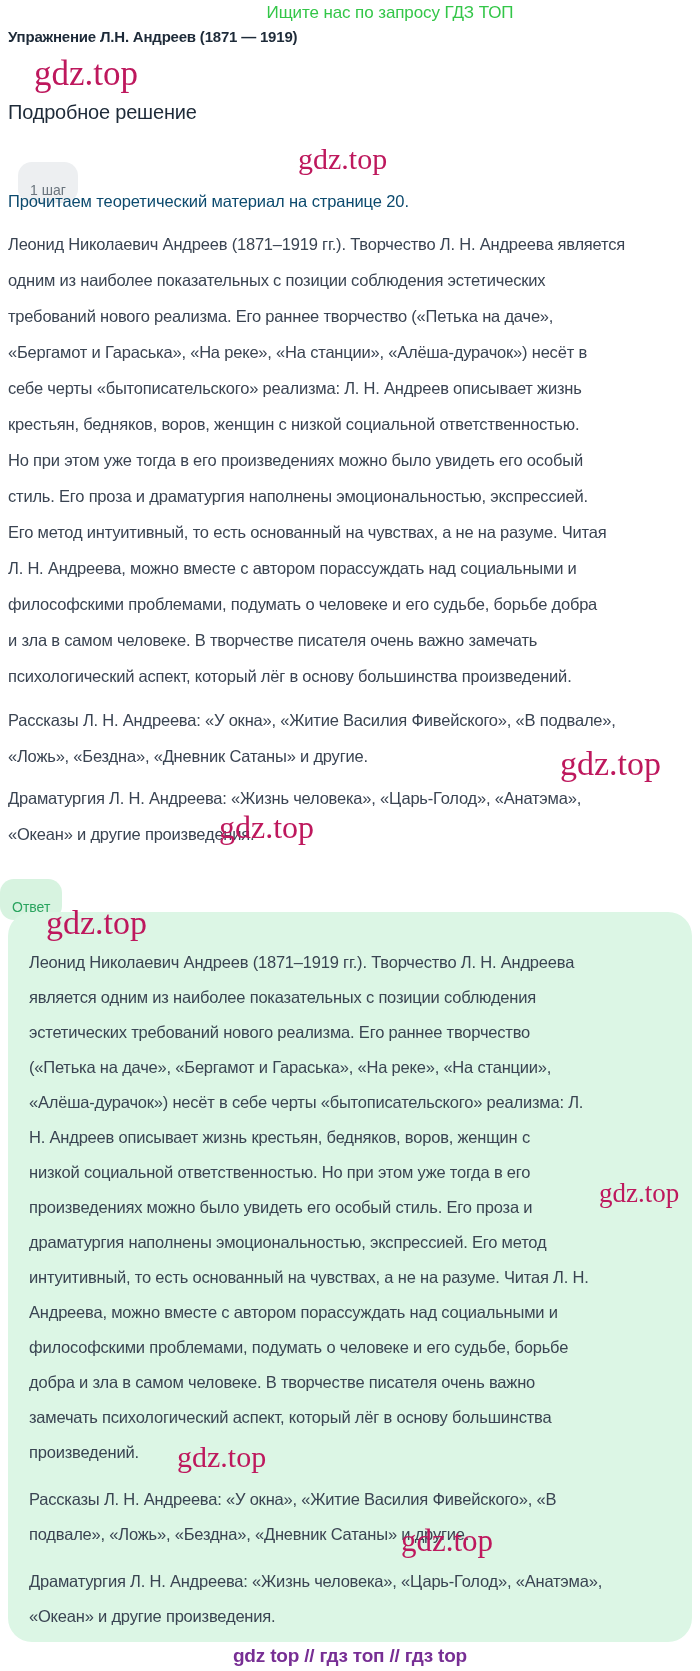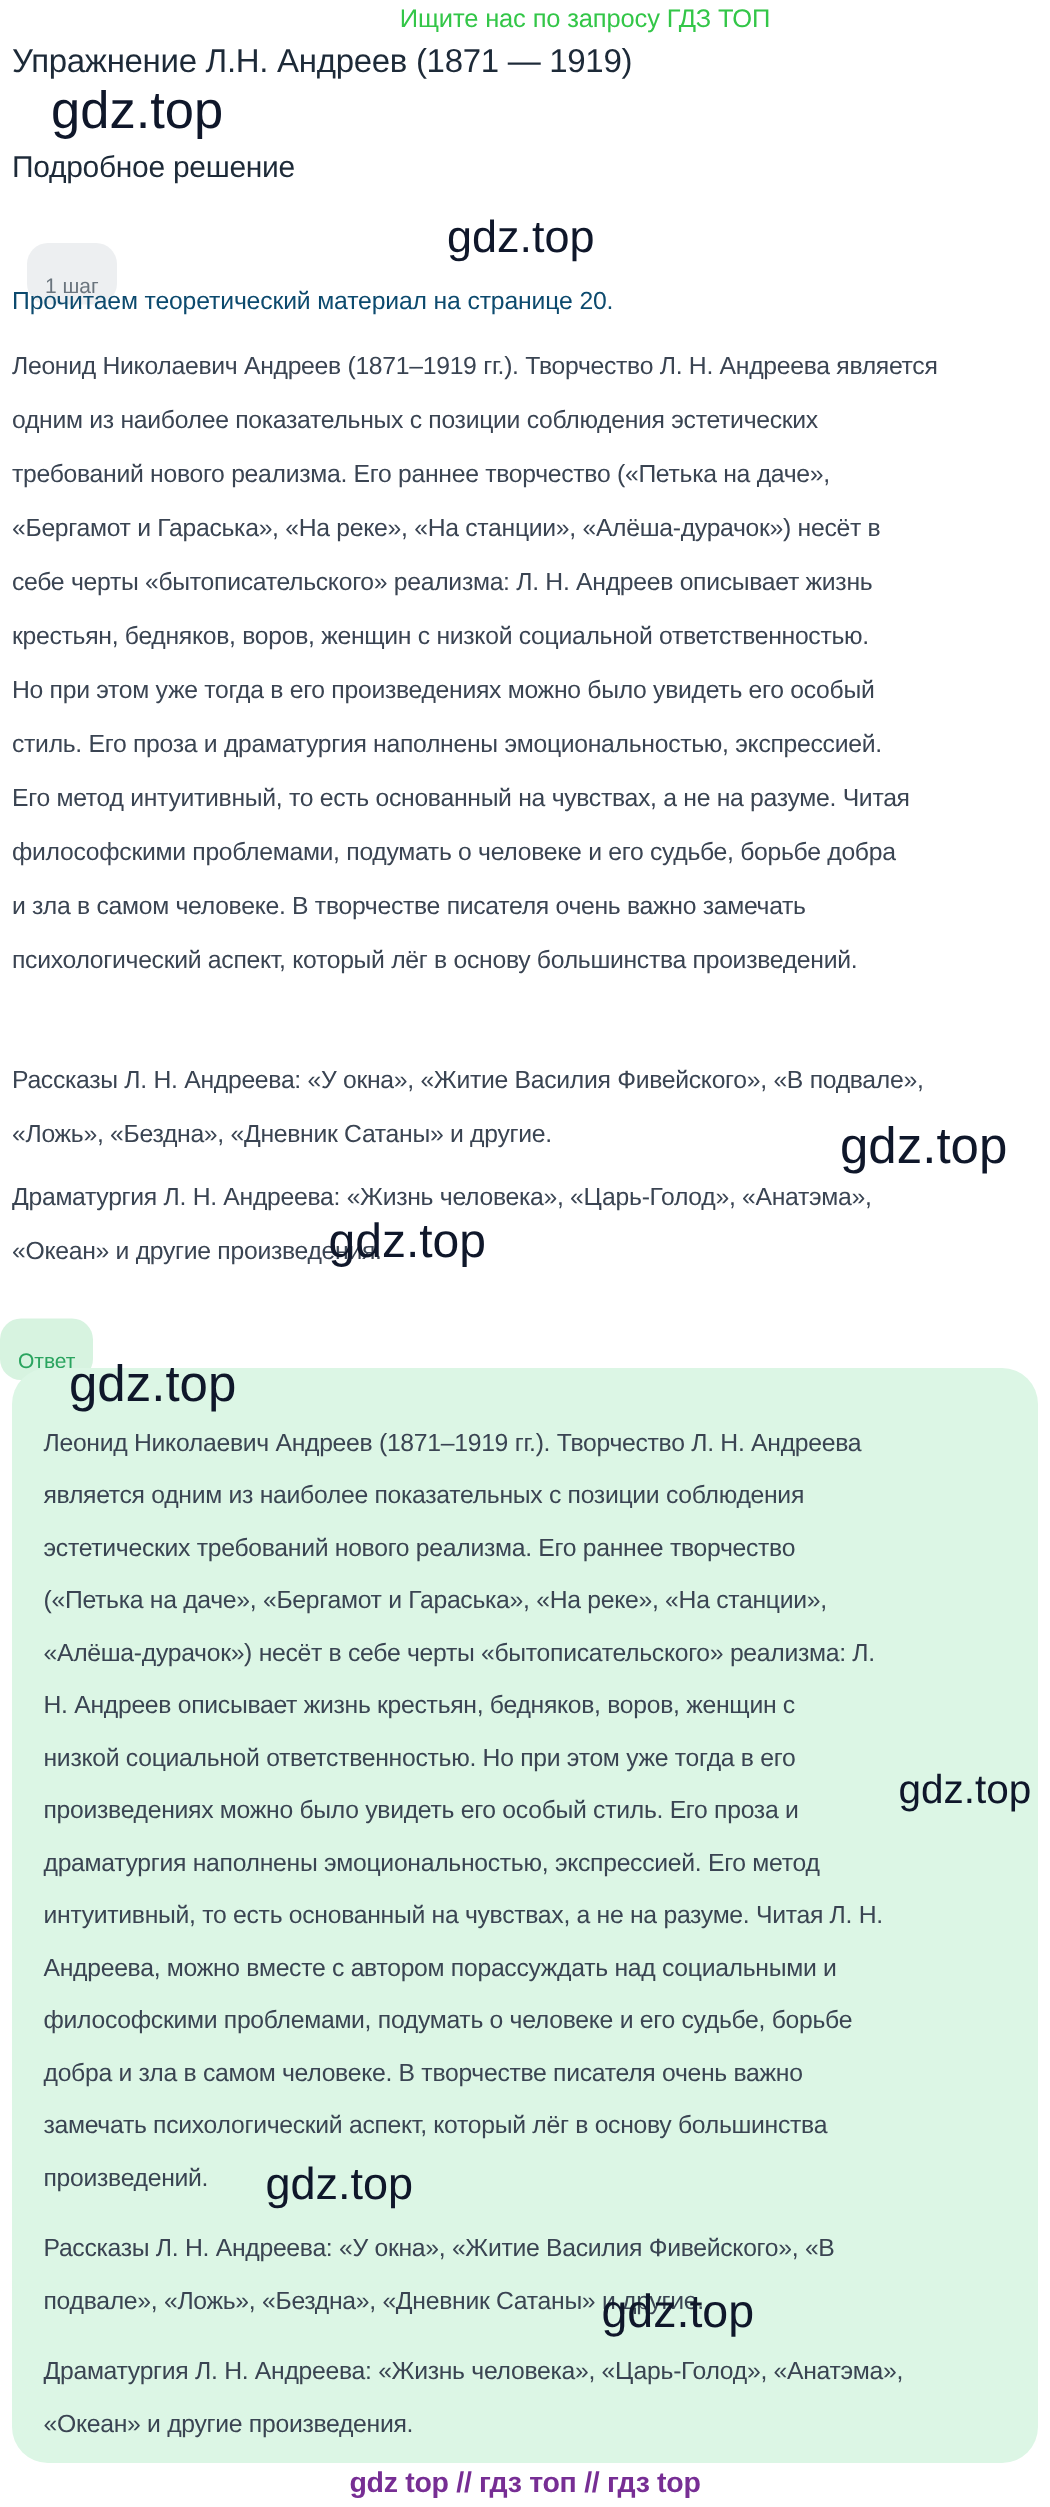--- a/index.html
+++ b/index.html
@@ -20,37 +20,37 @@
     font-weight: 500;
     color: var(--promo-green, #33c648);
     text-decoration: none;
     cursor: pointer;
     letter-spacing: -0.1px;
     padding-left: 40px;
   }
   .title {
     position: absolute;
     top: 28px; left: 8px; margin: 0;
-    font-size: 22px;
-    font-weight: 400;
+    font-size: 15px;
+    font-weight: 700;
     color: #1d2a38;
     letter-spacing: -0.2px;
   }
   .subheading {
     position: absolute;
     top: 101px; left: 8px; margin: 0;
     font-size: 20px;
     font-weight: 400;
     color: #1d2a38;
     letter-spacing: -0.2px;
   }
   .wm {
     position: absolute;
-    color: #0f172a;
-    font-family: Liberation Sans, sans-serif;
+    color: #be185d;
+    font-family: Liberation Serif, serif;
     font-weight: 400;
     white-space: nowrap;
     pointer-events: none;
   }
   .wm1 { left: 34px;  top: 54px;   font-size: 35px; }
   .wm2 { left: 298px; top: 142px;  font-size: 30px; }
   .wm3 { left: 560px; top: 745px;  font-size: 34px; }
   .wm4 { left: 219px; top: 809px;  font-size: 32px; }
   .wm5 { left: 46px;  top: 904px;  font-size: 34px; }
   .wm6 { left: 599px; top: 1178px; font-size: 27px; }
@@ -130,20 +130,21 @@
   <div class="para main-para">
       <div class="tline">Леонид Николаевич Андреев (1871–1919 гг.). Творчество Л. Н. Андреева является</div>
       <div class="tline">одним из наиболее показательных с позиции соблюдения эстетических</div>
       <div class="tline">требований нового реализма. Его раннее творчество («Петька на даче»,</div>
       <div class="tline">«Бергамот и Гараська», «На реке», «На станции», «Алёша-дурачок») несёт в</div>
       <div class="tline">себе черты «бытописательского» реализма: Л. Н. Андреев описывает жизнь</div>
       <div class="tline">крестьян, бедняков, воров, женщин с низкой социальной ответственностью.</div>
       <div class="tline">Но при этом уже тогда в его произведениях можно было увидеть его особый</div>
       <div class="tline">стиль. Его проза и драматургия наполнены эмоциональностью, экспрессией.</div>
       <div class="tline">Его метод интуитивный, то есть основанный на чувствах, а не на разуме. Читая</div>
+      <div class="tline">Л. Н. Андреева, можно вместе с автором порассуждать над социальными и</div>
       <div class="tline">философскими проблемами, подумать о человеке и его судьбе, борьбе добра</div>
       <div class="tline">и зла в самом человеке. В творчестве писателя очень важно замечать</div>
       <div class="tline">психологический аспект, который лёг в основу большинства произведений.</div>
     </div>
 
   <div class="para stories-para">
       <div class="tline">Рассказы Л. Н. Андреева: «У окна», «Житие Василия Фивейского», «В подвале»,</div>
       <div class="tline">«Ложь», «Бездна», «Дневник Сатаны» и другие.</div>
     </div>
 

